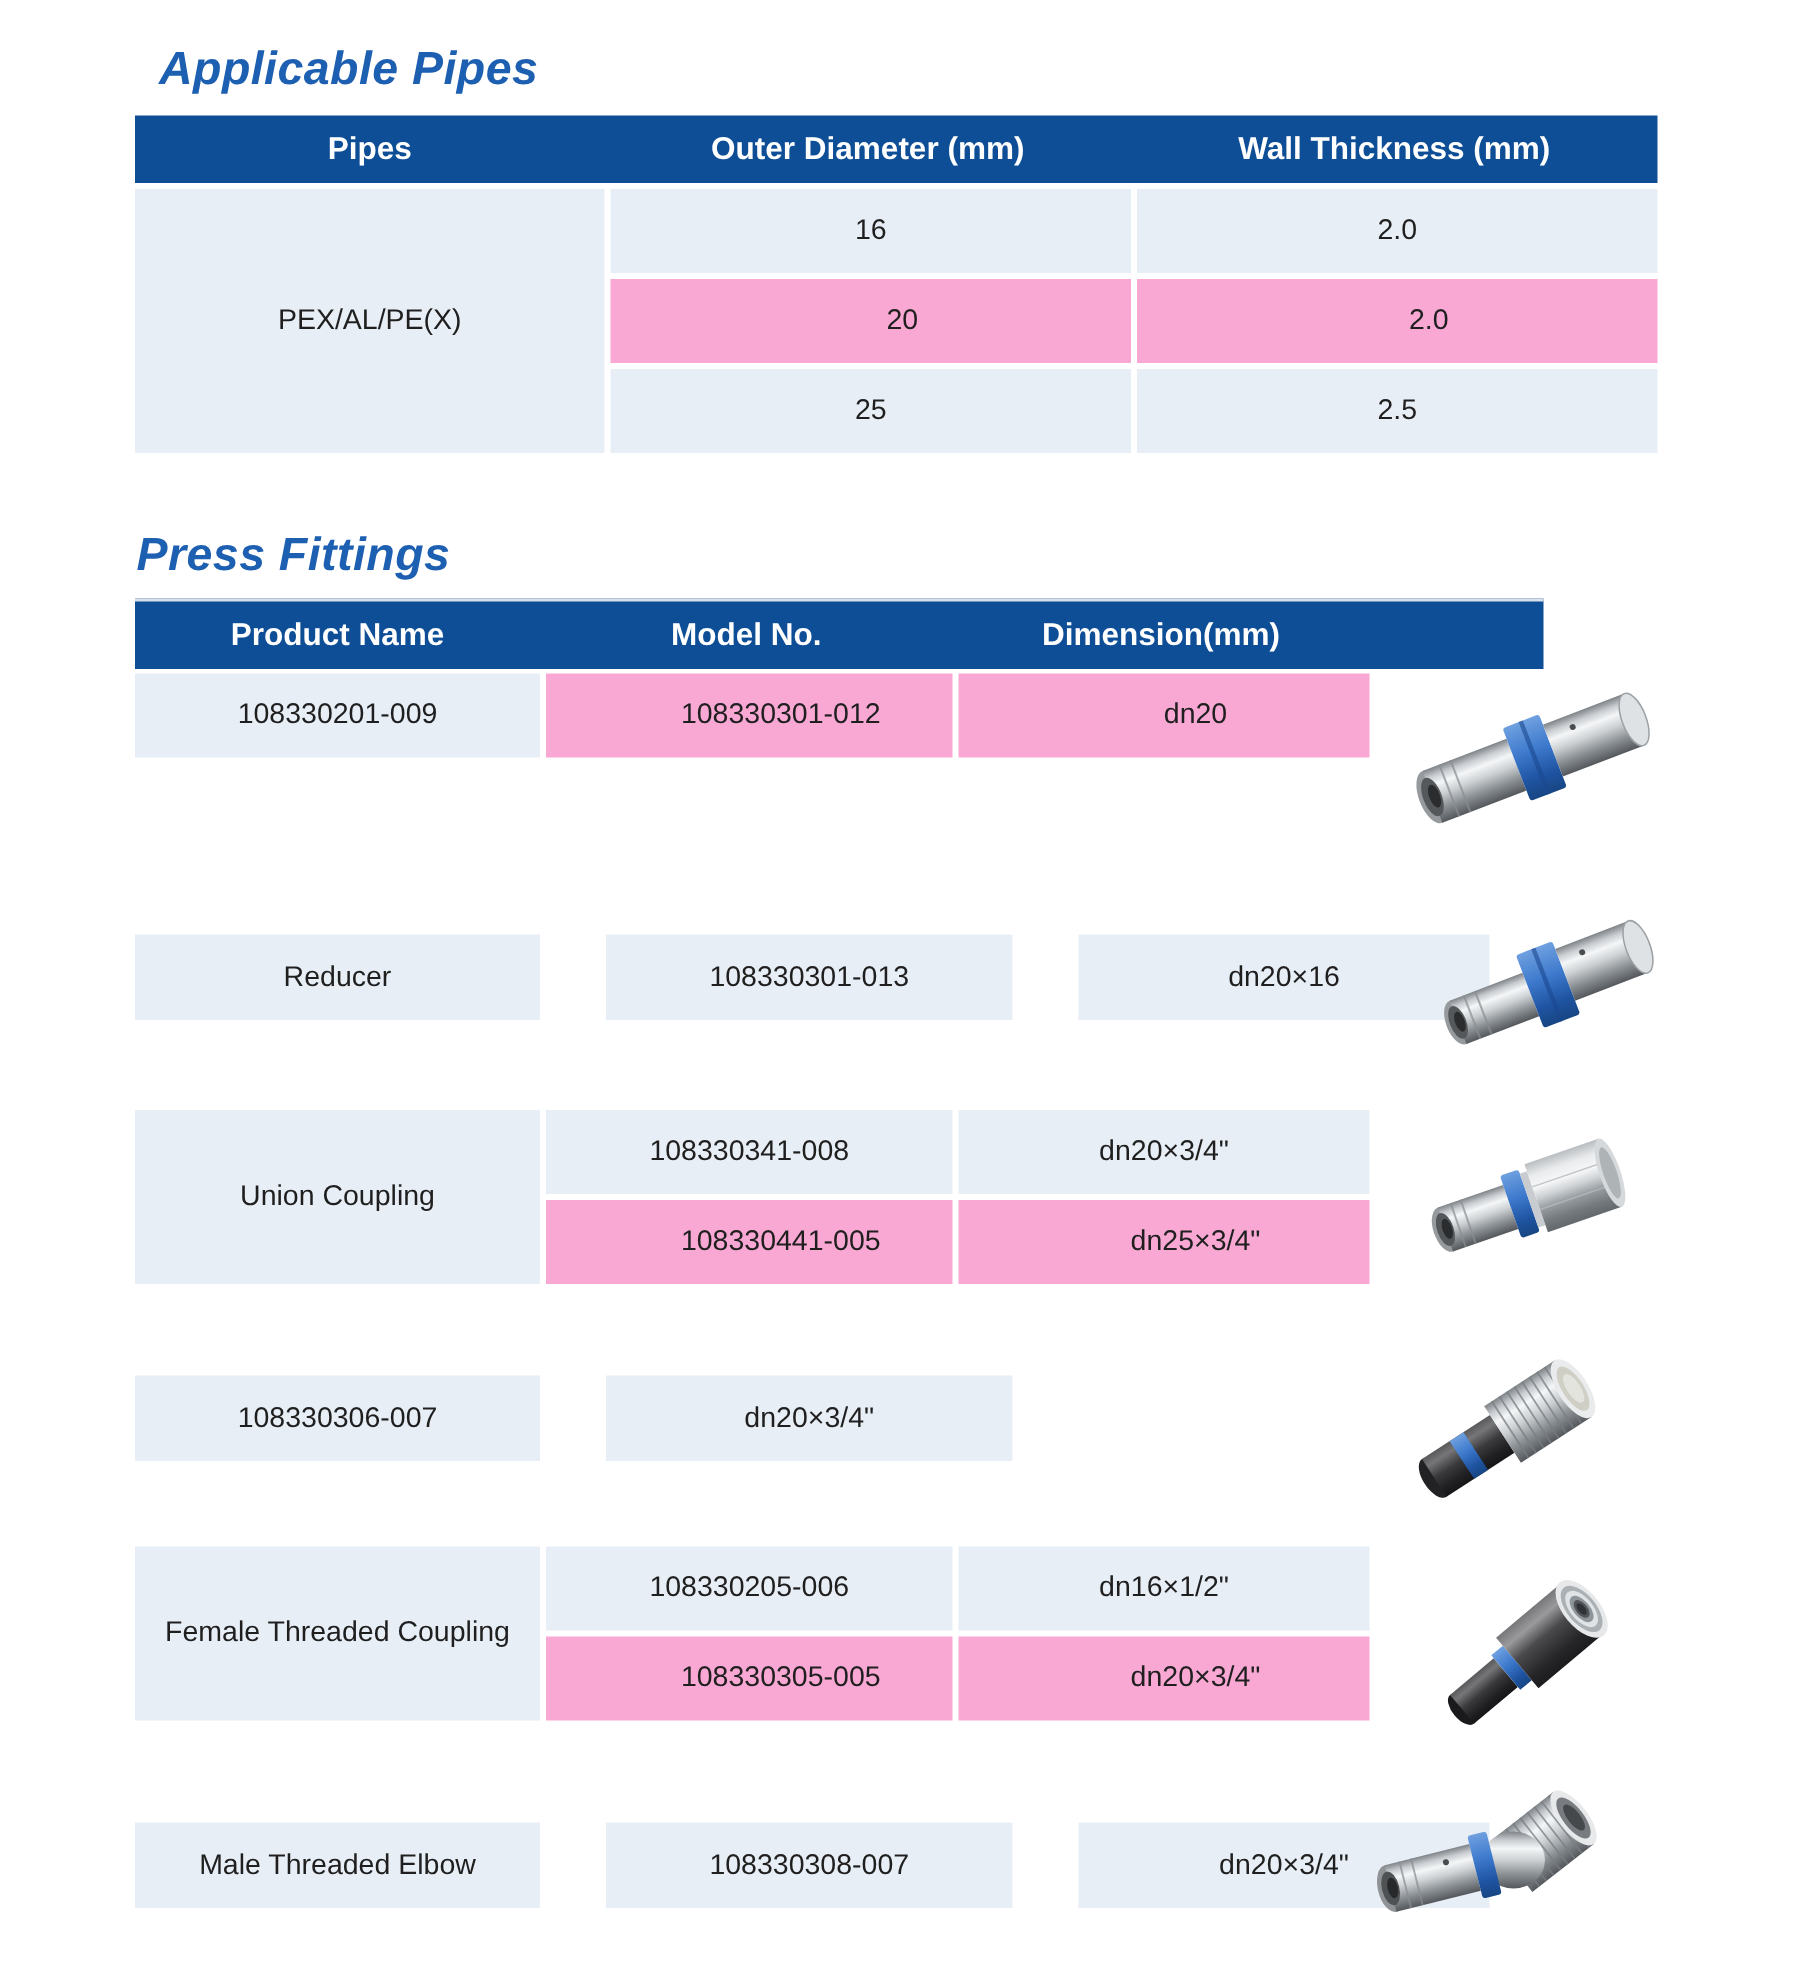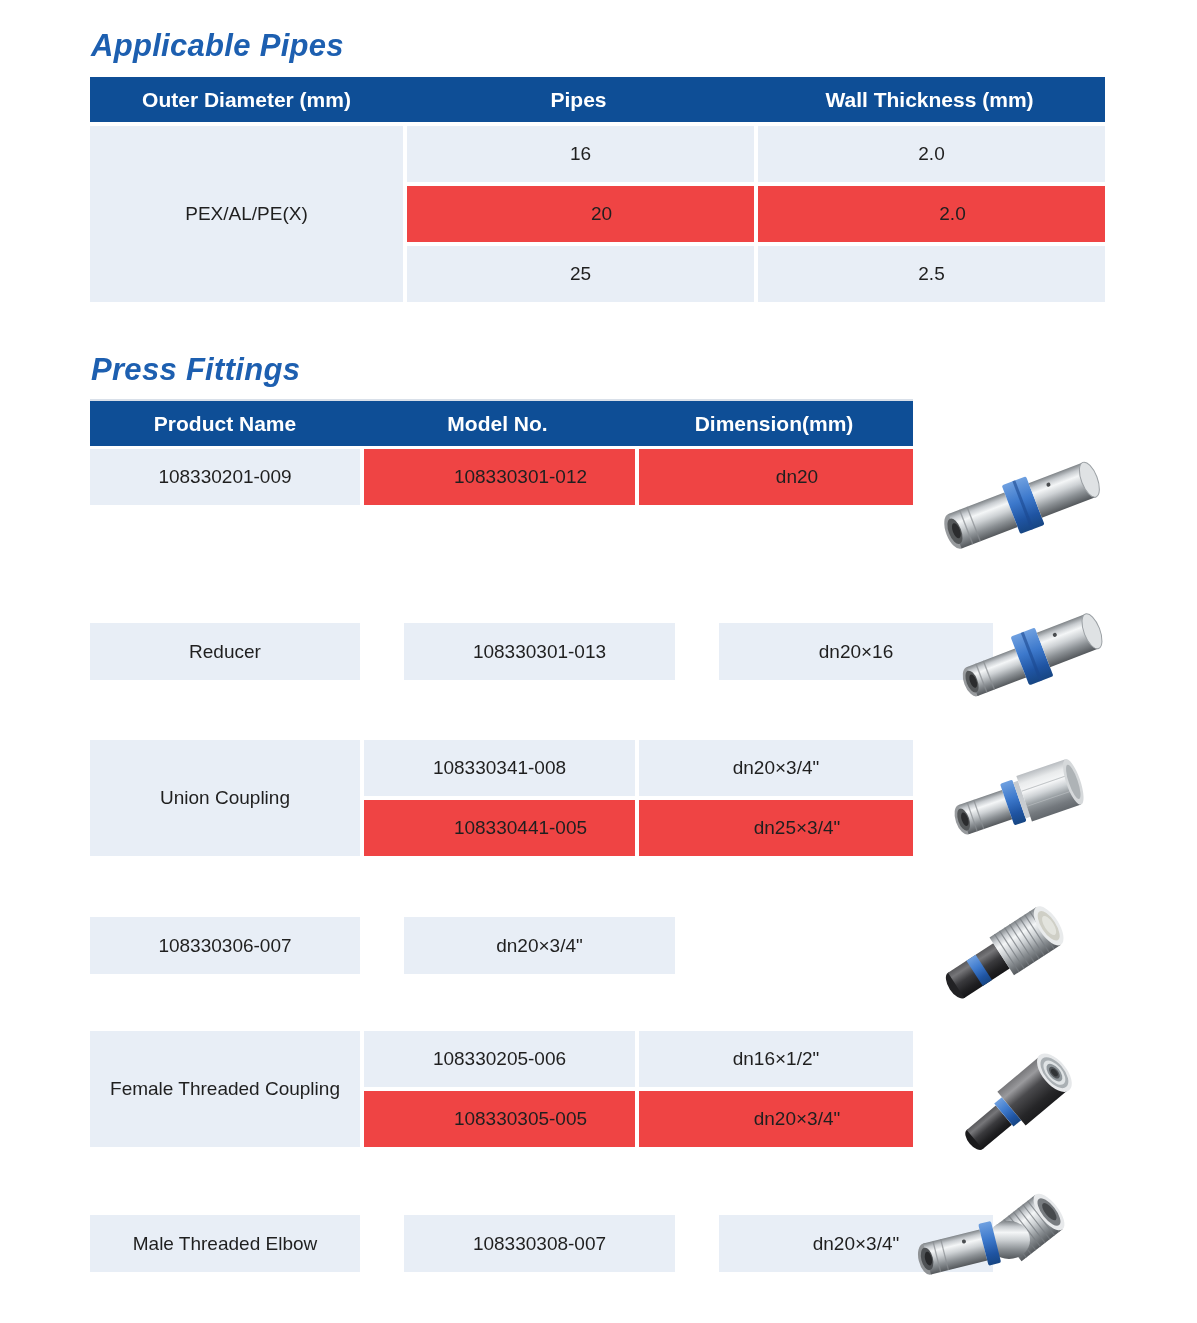--- a/index.html
+++ b/index.html
@@ -6,40 +6,40 @@
   html,body { background:#ffffff; }
   body {
     width:1197px; height:1323px; position:relative; overflow:hidden;
     font-family:"Liberation Sans", sans-serif; color:#1f1f1f;
   }
   .section-title {
     position:absolute; left:91px;
     font-size:31px; font-weight:bold; font-style:italic;
     color:#1d5fb0; letter-spacing:0.3px;
   }
-  #title-pipes { top:28px; }
+  #title-pipes { top:28px;margin-left:15px; }
   #title-fittings { top:352px; }
 
   .thead {
     position:absolute; background:#0e4e96;
     display:grid; align-items:center;
   }
   #pipes-head { left:90px; top:77px; width:1015px; height:45px;
     grid-template-columns:313px 351px 351px; }
-  #fittings-head { left:90px; top:399px; width:823px; height:47px;
+  #fittings-head { left:90px; top:399px; width:939px; height:47px;
     grid-template-columns:270px 275px 278px;
     border-top:2px solid #d9e0e9; }
   .th { color:#ffffff; font-size:21px; font-weight:bold; text-align:center; }
 
   .cell {
     display:flex; align-items:center; justify-content:center;
     font-size:19px; text-align:center; padding:0 6px;
   }
   .light { background:#e8eef6; }
-  .dark  { background:#ef4444;padding-left:48px; }
+  .dark  { background:#f9a8d4;padding-left:48px; }
 
   #pipes-body {
     position:absolute; left:90px; top:126px; width:1015px;
     display:grid; grid-template-columns:313px 347px 347px;
     column-gap:4px; row-gap:4px; grid-auto-rows:56px;
   }
   .span3 { grid-column:1; grid-row:1 / span 3;text-align:center; }
   .span2 { grid-column:1; grid-row:1 / span 2; }
 
   .group {
@@ -95,22 +95,22 @@
       <stop offset="0.65" stop-color="#9aa0a4"></stop>
         <stop offset="0.85" stop-color="#74797e"></stop>
       <stop offset="1" stop-color="#63686d"></stop>
     </linearGradient>
   </defs>
 </svg>
 
 <div id="title-pipes" class="section-title">Applicable Pipes</div>
 
 <div id="pipes-head" class="thead">
+  <div class="th">Pipes</div>
   <div class="th">Outer Diameter (mm)</div>
-  <div class="th">Pipes</div>
   <div class="th">Wall Thickness (mm)</div>
 </div>
 
 <div id="pipes-body">
   <div class="cell light span3">PEX/AL/PE(X)</div>
   <div class="cell light">16</div>
   <div class="cell light">2.0</div>
   <div class="cell dark">20</div>
   <div class="cell dark">2.0</div>
   <div class="cell light">25</div>

